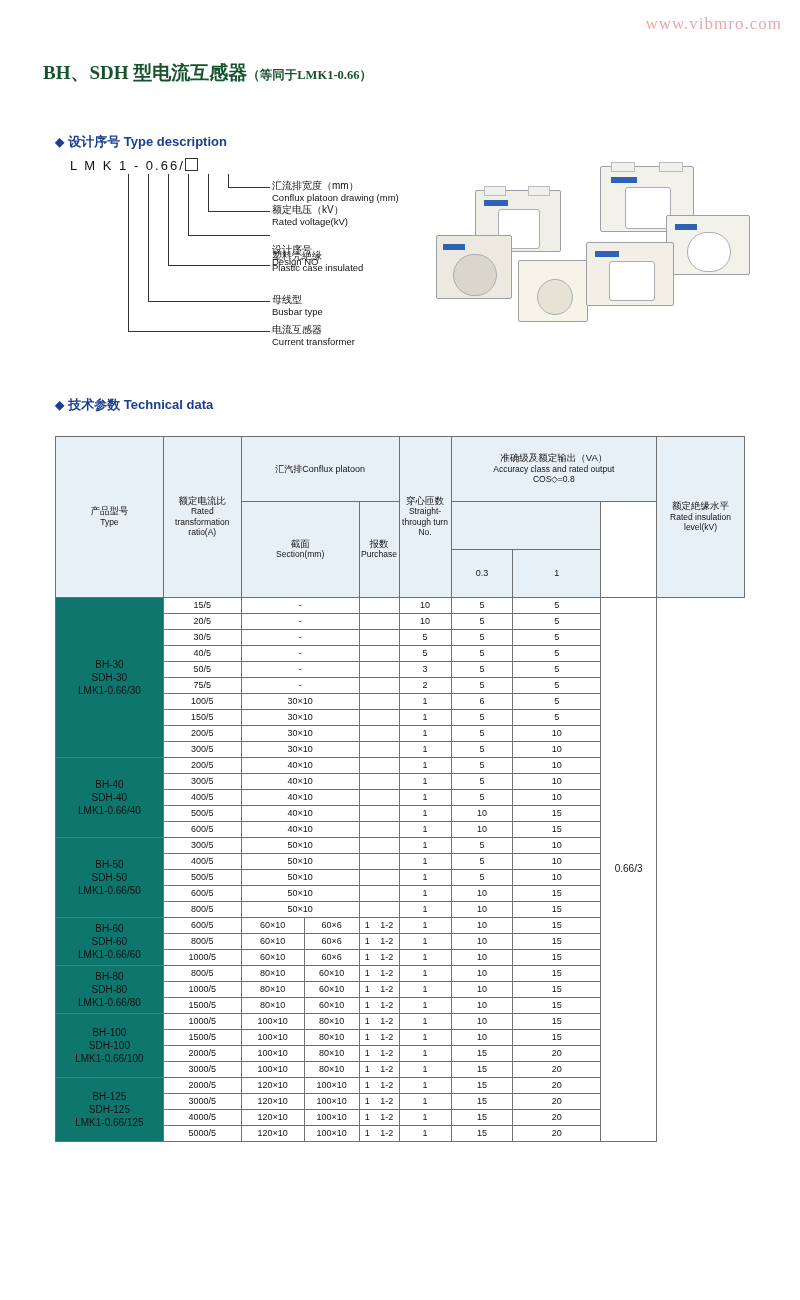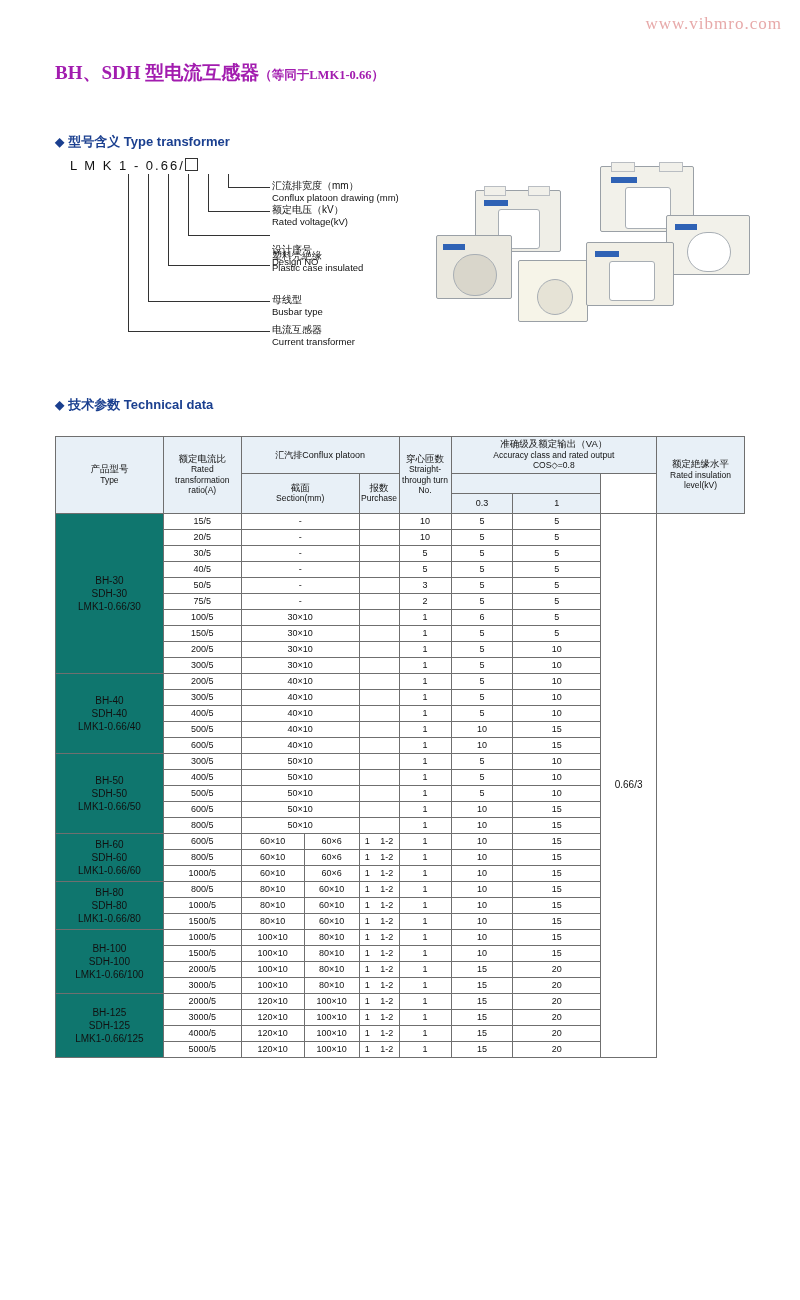--- a/index.html
+++ b/index.html
@@ -15,23 +15,23 @@
     position:absolute;left:0;top:0;width:800px;height:1300px;
     background:#fff;
   }
   .watermark{
     position:absolute;right:18px;top:14px;
     font-family:"Liberation Serif", serif;
     font-size:17px;color:#e7a9a9;letter-spacing:1px;
     white-space:nowrap;
   }
   .title-zh{
-    position:absolute;left:55px;top:60px;
+    position:absolute;left:43px;top:60px;
     font-family:"Liberation Serif", serif;
-    font-weight:bold;font-size:19px;color:#a21caf;
+    font-weight:bold;font-size:19px;color:#14532d;
     letter-spacing:0px;white-space:nowrap;
   }
   .title-zh .sub{font-size:12.5px;font-weight:bold;}
   .title-en{
     position:absolute;left:55px;top:90px;
     font-size:13.5px;font-weight:bold;color:#1a3f8f;
     letter-spacing:.4px;white-space:nowrap;
   }
   .sec{
     position:absolute;white-space:nowrap;
@@ -77,41 +77,41 @@
   }
   .tbl td,.tbl th{
     border:1px solid #6f6f6f;
     text-align:center;
     vertical-align:middle;
     padding:0;
     line-height:10px;
     font-weight:normal;
     height:15px;
   }
-  .tbl thead td{background:#e8f0f7;font-size:9px;line-height:10.5px;padding:2px 1px;}
+  .tbl thead td{background:#e8f0f7;font-size:9px;line-height:10.5px;padding:16px 1px;}
   .tbl .grp{background:#0f766e;font-size:10px;line-height:13px;font-weight:normal;}
   .tbl .zh{font-size:9.5px;}
   .tbl .en{font-size:8.5px;}
   .tbl td.ratio{font-size:9px;}
   .tbl td.ins{font-size:10px;}
   .bluebg{background:#e8f0f7;}
 </style>
 </head>
 <body>
 
 <div class="page">
 
   <div class="watermark">www.vibmro.com</div>
 
   <div class="title-zh">
     <span>BH、SDH 型电流互感器</span><span class="sub">（等同于LMK1-0.66）</span>
   </div>
 
   <div class="sec sec-type">
-    <span class="dia">◆</span><span>型号含义 Type transformer</span>
+    <span class="dia">◆</span><span>设计序号 Type description</span>
   </div>
 
   <div class="typedesc">
     <div class="code">
       <span>L M K 1 - 0.66/</span><span class="codebox"></span>
     </div>
 
     <div class="leader" style="left:168px;top:16px;width:1px;height:14px;"></div>
     <div class="leader" style="left:168px;top:29px;width:42px;height:1px;"></div>
 

